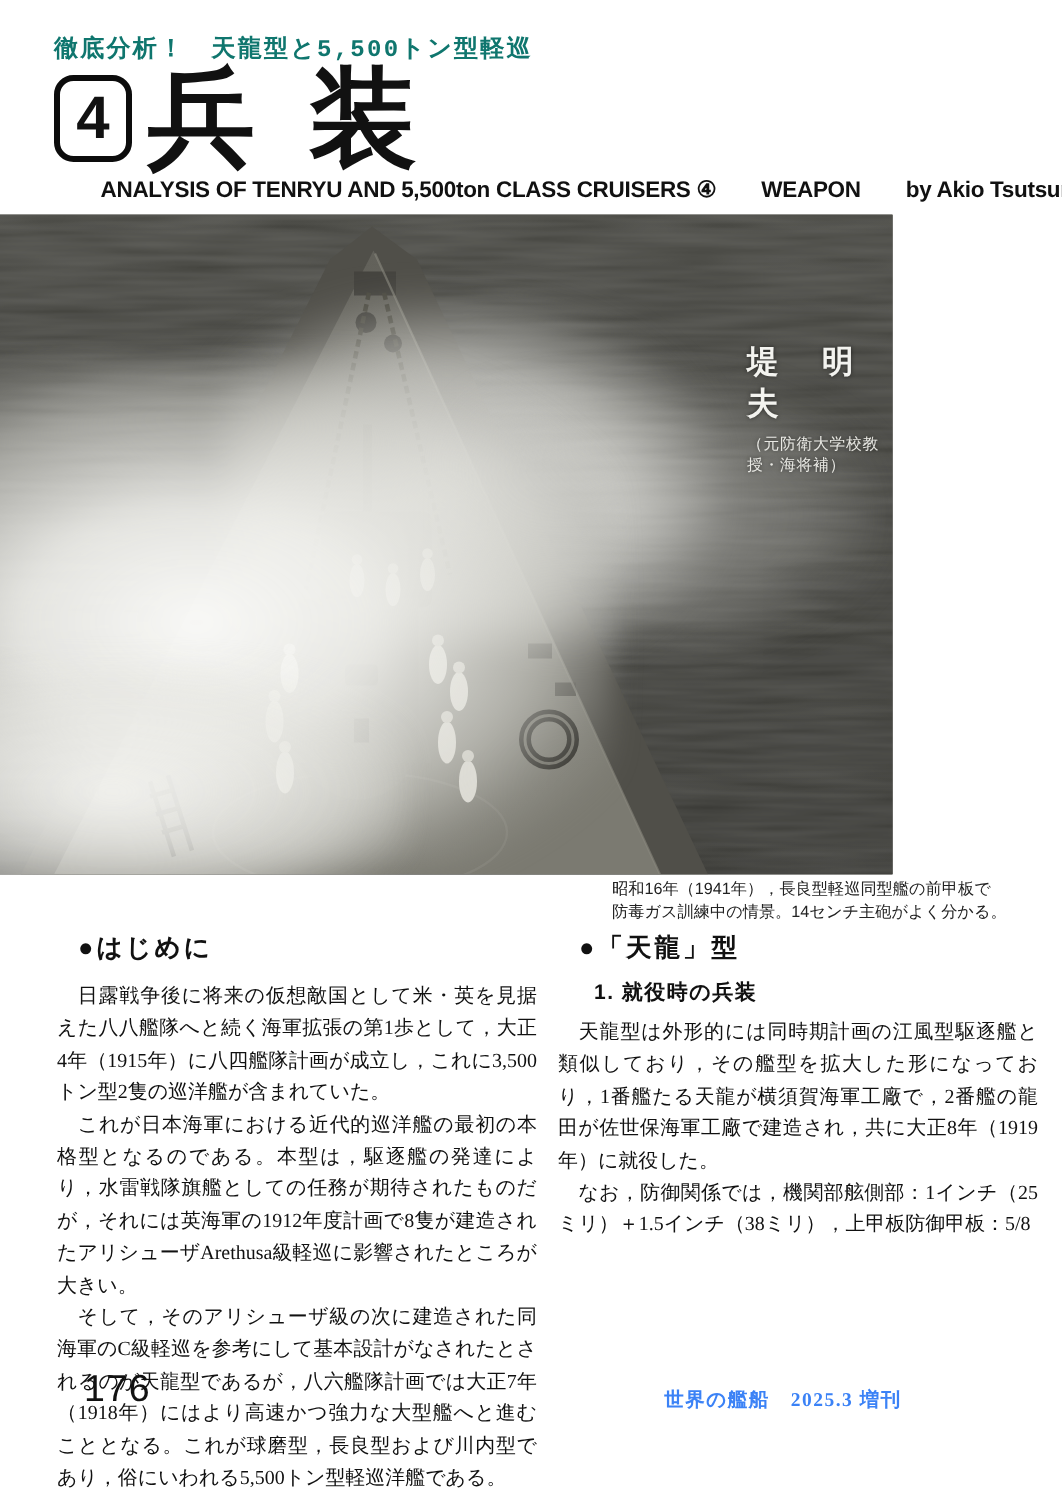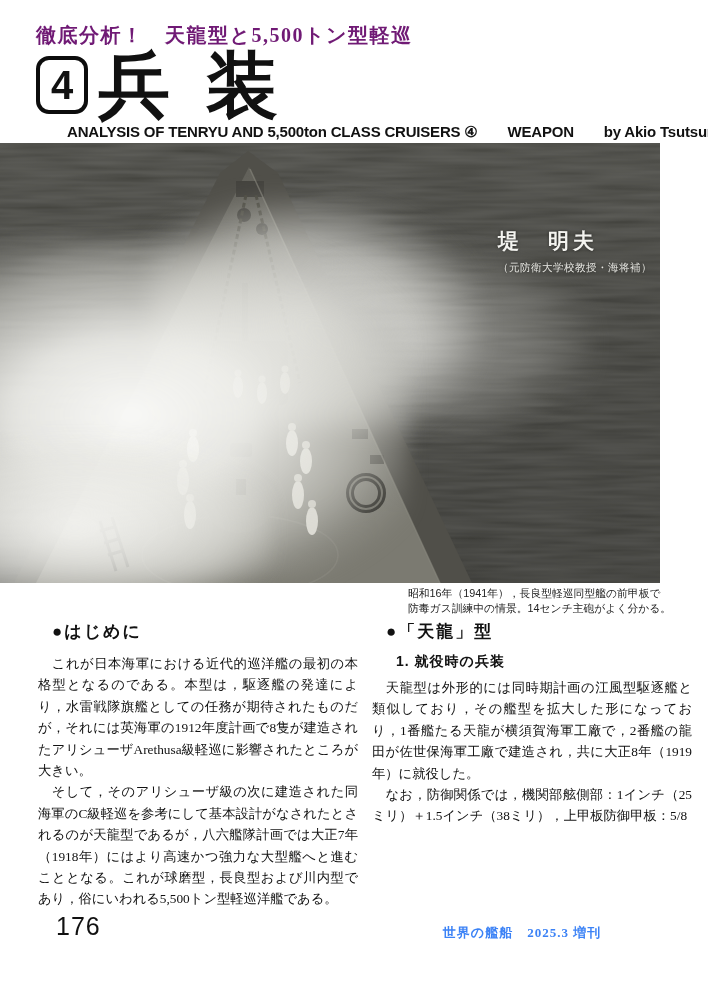--- a/index.html
+++ b/index.html
@@ -3,43 +3,43 @@
 <meta charset="utf-8">
 <style>
   html,body{margin:0;padding:0;}
   body{
     width:708px;height:1000px;position:relative;background:#ffffff;
     font-family:"Liberation Serif",serif;color:#111;overflow:hidden;
   }
   
   .header{position:absolute;left:36px;top:22px;width:640px;}
   .kicker{
-    font-family:Liberation Serif, serif;font-weight:bold;
-    font-size:20px;letter-spacing:1.5px;color:#701a75;
+    font-family:Liberation Mono, monospace;font-weight:bold;
+    font-size:16px;letter-spacing:1.5px;color:#0f766e;
   }
   .title-row{display:flex;align-items:center;margin-top:7px;height:58px;}
   .num-box{
     width:44px;height:50px;border:4px solid #0c0c0c;border-radius:13px;
     display:flex;align-items:center;justify-content:center;
     font-family:"Liberation Sans",sans-serif;font-weight:bold;font-size:40px;
     line-height:1;margin-right:10px;flex:0 0 auto;
   }
   .big-title{
     font-family:"Liberation Sans",sans-serif;font-weight:bold;
     font-size:72px;letter-spacing:8px;line-height:1;white-space:nowrap;
   }
   .subtitle-row{
     margin-top:9px;font-family:"Liberation Sans",sans-serif;
     font-size:15px;font-weight:bold;letter-spacing:-0.2px;white-space:nowrap;margin-left:31px;
   }
   .subtitle-row .topic{margin-left:26px;}
   .subtitle-row .byline{margin-left:26px;font-weight:bold;}
   
   .photo{
-    position:absolute;left:0;top:143px;width:660px;height:440px;
+    position:absolute;left:0;top:143px;width:595px;height:440px;
     background:#3c3c37;overflow:hidden;
   }
   .photo svg{position:absolute;left:0;top:0;}
   .smoke{position:absolute;pointer-events:none;}
   .smoke1{
     left:-40px;top:95px;width:450px;height:340px;filter:blur(9px);
     background:radial-gradient(ellipse at 38% 52%,
       rgba(252,252,250,0.98) 0%,rgba(240,240,236,0.93) 30%,
       rgba(214,214,208,0.6) 58%,rgba(180,180,174,0.25) 72%,transparent 82%);
   }
@@ -207,20 +207,21 @@
   </div>
 </div>
 
 <div class="caption">
   <div>昭和16年（1941年），長良型軽巡同型艦の前甲板で</div>
   <div>防毒ガス訓練中の情景。14センチ主砲がよく分かる。</div>
 </div>
 
 <div class="col col-left">
   <h2 class="col-heading">●はじめに</h2>
+  <p>　日露戦争後に将来の仮想敵国として米・英を見据えた八八艦隊へと続く海軍拡張の第1歩として，大正4年（1915年）に八四艦隊計画が成立し，これに3,500トン型2隻の巡洋艦が含まれていた。</p>
   <p>　これが日本海軍における近代的巡洋艦の最初の本格型となるのである。本型は，駆逐艦の発達により，水雷戦隊旗艦としての任務が期待されたものだが，それには英海軍の1912年度計画で8隻が建造されたアリシューザArethusa級軽巡に影響されたところが大きい。</p>
   <p>　そして，そのアリシューザ級の次に建造された同海軍のC級軽巡を参考にして基本設計がなされたとされるのが天龍型であるが，八六艦隊計画では大正7年（1918年）にはより高速かつ強力な大型艦へと進むこととなる。これが球磨型，長良型および川内型であり，俗にいわれる5,500トン型軽巡洋艦である。</p>
 </div>
 
 <div class="col col-right">
   <h2 class="col-heading">●「天龍」型</h2>
   <h3 class="col-subheading">1. 就役時の兵装</h3>
   <p>　天龍型は外形的には同時期計画の江風型駆逐艦と類似しており，その艦型を拡大した形になっており，1番艦たる天龍が横須賀海軍工廠で，2番艦の龍田が佐世保海軍工廠で建造され，共に大正8年（1919年）に就役した。</p>
   <p>　なお，防御関係では，機関部舷側部：1インチ（25ミリ）＋1.5インチ（38ミリ），上甲板防御甲板：5/8</p>
 </div>

